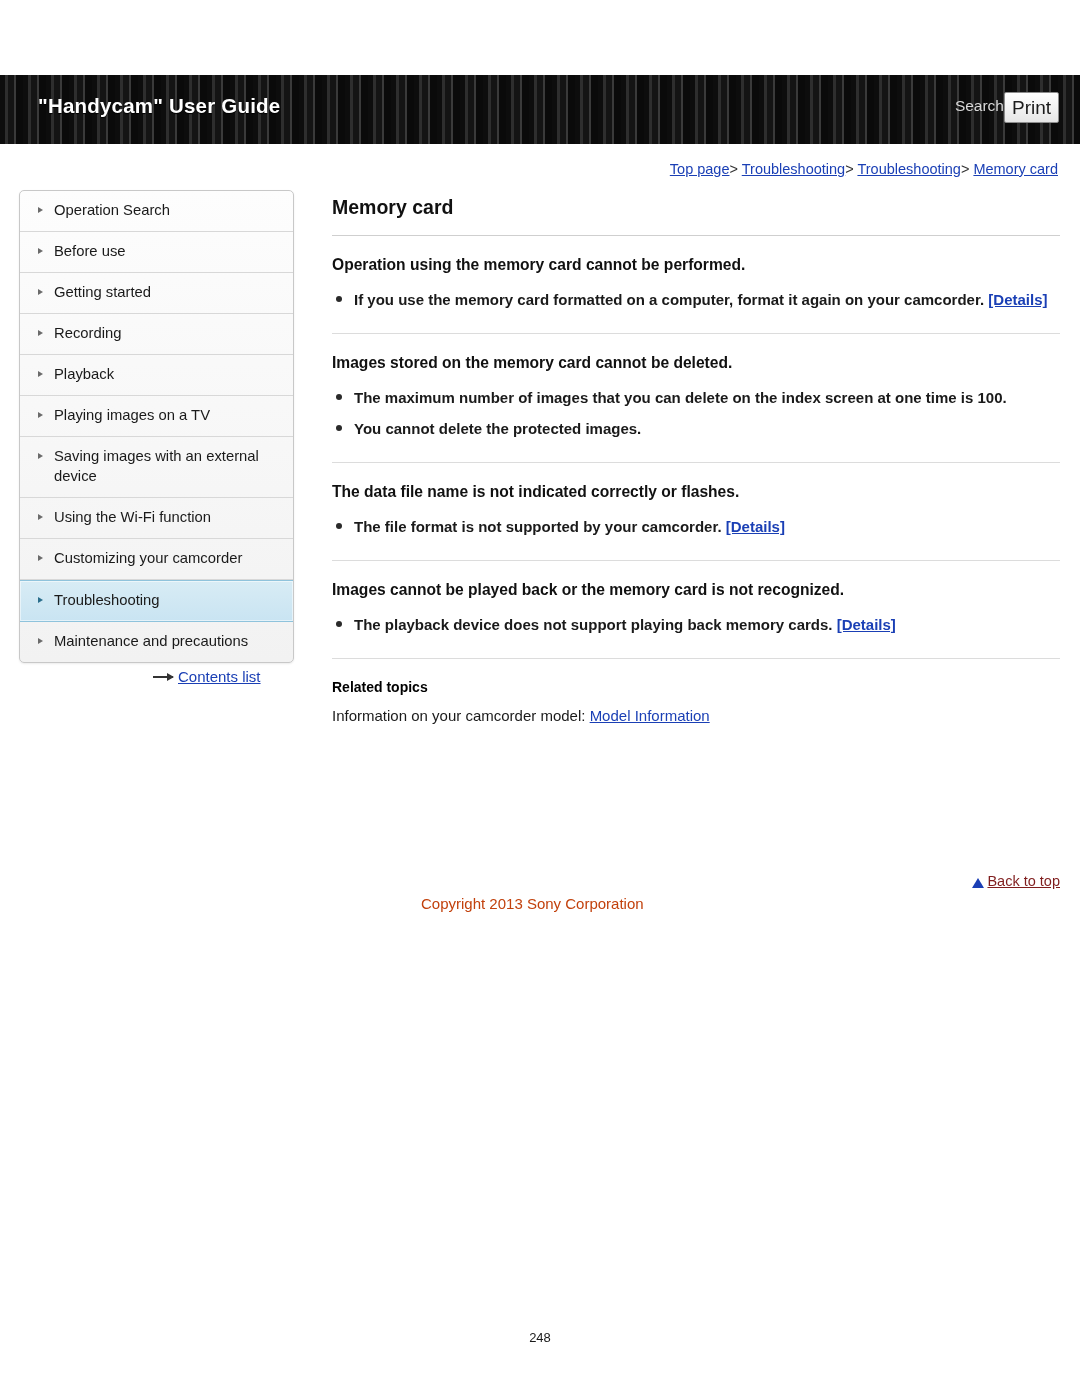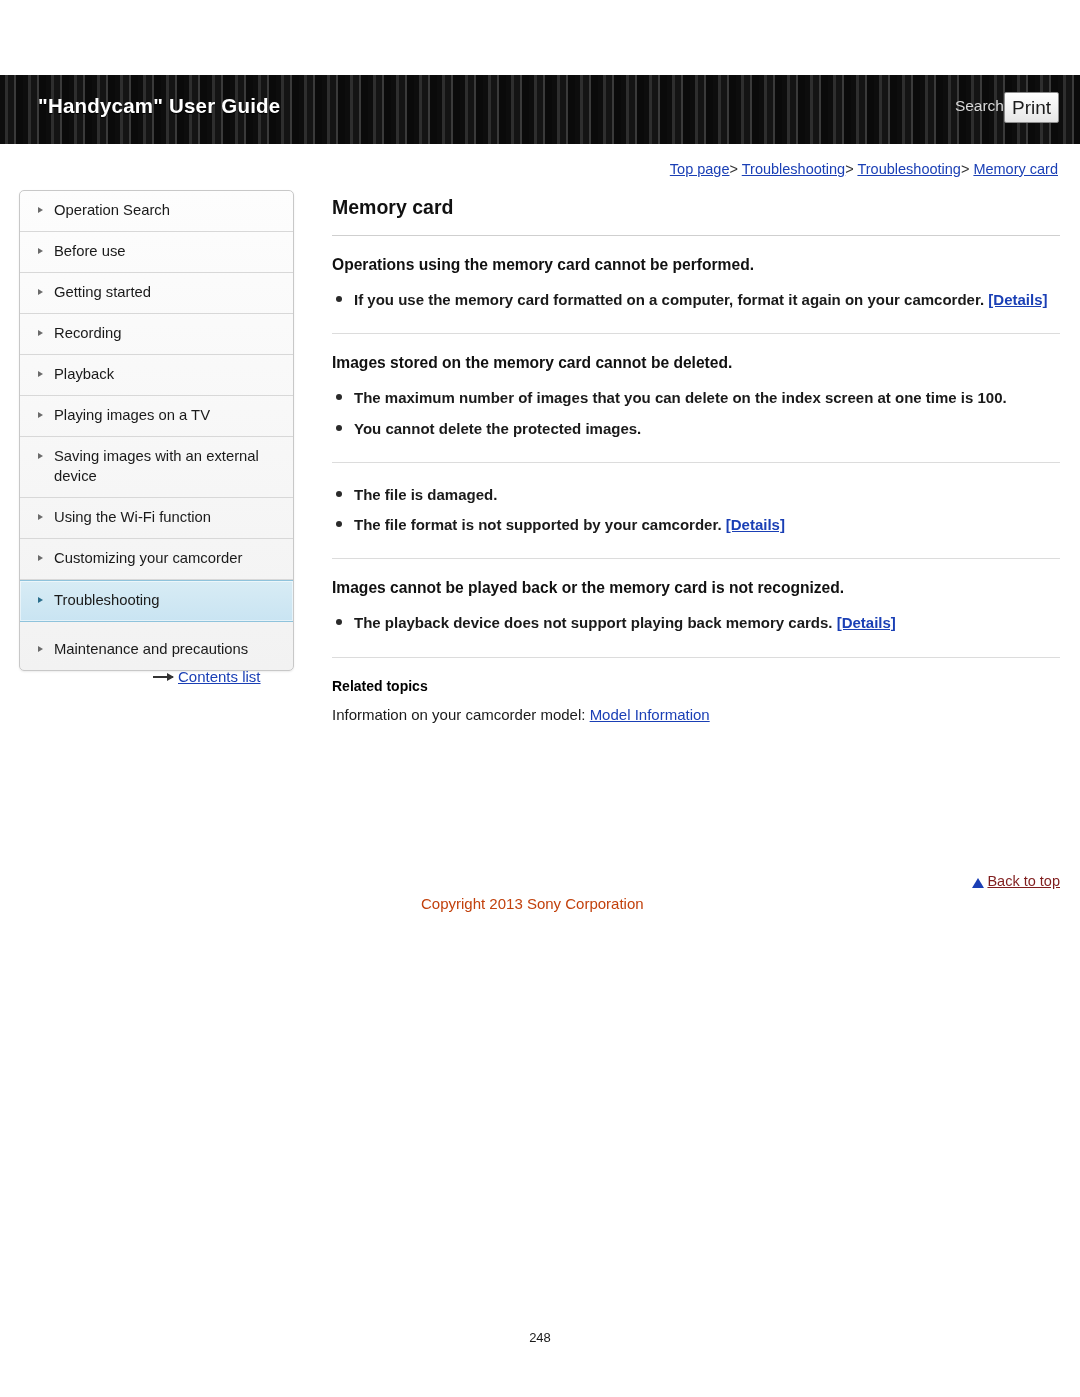--- a/index.html
+++ b/index.html
@@ -91,21 +91,21 @@
   }
   .nav-item {
     position: relative;
     padding: 10px 12px 10px 34px;
     font-size: 14.8px;
     color: #1a1a1a;
     border-bottom: 1px solid #d8d8d8;
     line-height: 1.35;
     background: transparent;
   }
-  .nav-item:last-child { border-bottom: none; margin-top: 8px; }
+  .nav-item:last-child { border-bottom: none; }
   .nav-item .arrow {
     position: absolute;
     left: 18px;
     top: 16px;
     width: 0; height: 0;
     border-left: 5px solid #6b6b6b;
     border-top: 3.5px solid transparent;
     border-bottom: 3.5px solid transparent;
   }
   .nav-item.selected {
@@ -305,35 +305,35 @@
 </div>
 
 <div class="contents-arrow"></div>
 <a class="contents-list" href="#">Contents list</a>
 
 <div class="content">
 
   <h1 class="page-title">Memory card</h1>
   <div class="rule"></div>
 
-  <h2 class="sec">Operations using the memory card cannot be performed.</h2>
+  <h2 class="sec">Operation using the memory card cannot be performed.</h2>
   <ul class="bullets">
     <li><span>If you use the memory card formatted on a computer, format it again on your camcorder. </span><a href="#" class="lnk">[Details]</a></li>
   </ul>
   <div class="rule thin"></div>
 
   <h2 class="sec">Images stored on the memory card cannot be deleted.</h2>
   <ul class="bullets">
     <li><span>The maximum number of images that you can delete on the index screen at one time is 100.</span></li>
     <li><span>You cannot delete the protected images.</span></li>
   </ul>
   <div class="rule thin"></div>
 
+  <h2 class="sec">The data file name is not indicated correctly or flashes.</h2>
   <ul class="bullets">
-    <li><span>The file is damaged.</span></li>
     <li><span>The file format is not supported by your camcorder. </span><a href="#" class="lnk">[Details]</a></li>
   </ul>
   <div class="rule thin"></div>
 
   <h2 class="sec">Images cannot be played back or the memory card is not recognized.</h2>
   <ul class="bullets">
     <li><span>The playback device does not support playing back memory cards. </span><a href="#" class="lnk">[Details]</a></li>
   </ul>
   <div class="rule thin"></div>
 

